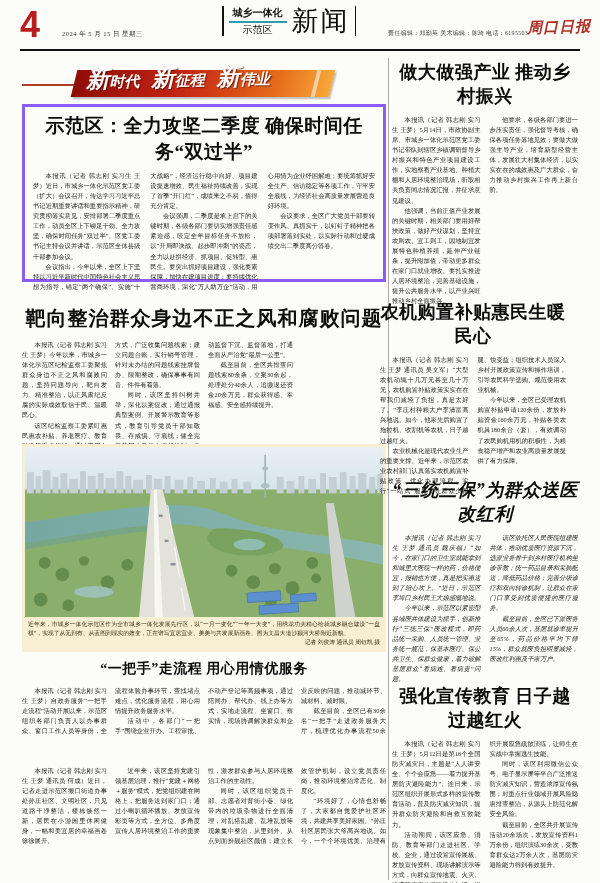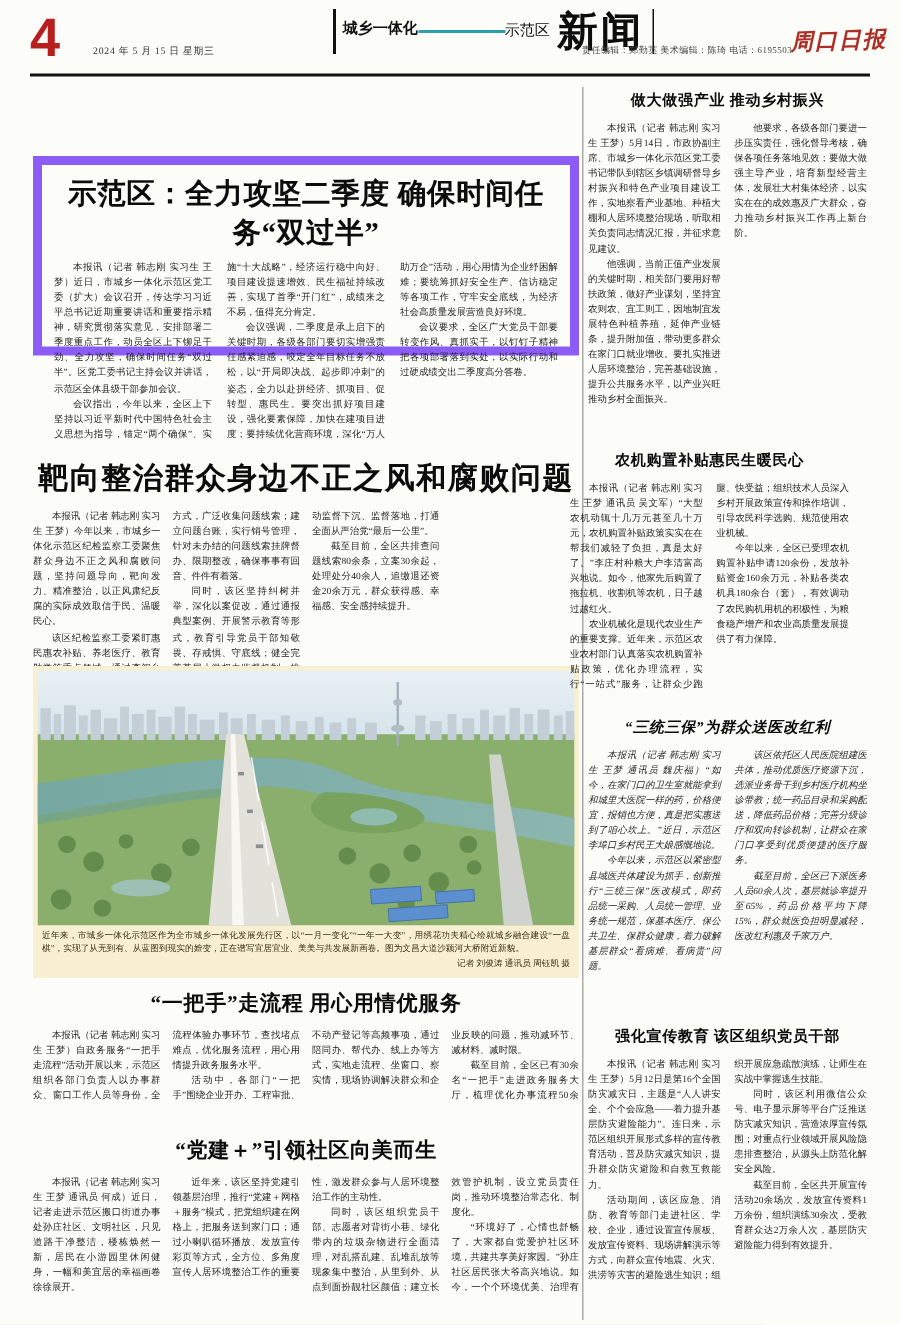--- a/index.html
+++ b/index.html
@@ -5,25 +5,25 @@
   html,body{margin:0;padding:0;}
   body{background:#e8e8e4;font-family:"Liberation Serif","DejaVu Serif",serif;}
   .page{position:relative;width:600px;height:883px;background:#fcfcf9;overflow:hidden;margin:0 auto;}
 
   
   .hdr{position:absolute;left:0;top:0;width:600px;height:52px;}
   .pageno{position:absolute;left:20px;top:4px;font-size:36px;font-weight:bold;color:#b71f1f;font-family:"Liberation Sans","DejaVu Sans",sans-serif;}
   .dateline{position:absolute;left:62px;top:30px;font-size:6.5px;color:#333;letter-spacing:.5px;}
   .masthead{position:absolute;left:222px;top:6px;display:flex;align-items:center;gap:5px;}
   .vbar{width:1.5px;height:30px;background:#111;}
-  .sect{display:flex;flex-direction:row;align-items:center;line-height:1;}
+  .sect{display:flex;flex-direction:column;align-items:center;line-height:1;}
   .sect .l1{font-size:10px;font-weight:bold;color:#111;padding-bottom:2px;}
   .sect .rule{width:58px;height:2px;background:#2b9fae;margin:1px 0 2px;}
   .sect .l2{font-size:10px;font-weight:normal;color:#111;}
-  .newsword{font-size:27px;font-weight:700;color:#0d0d0d;letter-spacing:2px;line-height:1;}
+  .newsword{font-size:27px;font-weight:400;color:#0d0d0d;letter-spacing:2px;line-height:1;}
   .editors{position:absolute;left:388px;top:29px;font-size:6px;color:#444;letter-spacing:.3px;}
   .paperlogo{position:absolute;left:527px;top:18px;font-size:15px;font-weight:bold;font-style:italic;color:#ae2f26;transform:rotate(-2deg);letter-spacing:1px;}
   .hdr-rule{position:absolute;left:20px;top:49px;width:560px;height:2px;background:#111;}
 
   
   .banner{position:absolute;left:22px;top:56px;width:364px;height:48px;}
   .banner .leftline{position:absolute;left:0;top:28px;width:70px;height:2px;background:#b23a2a;}
   .ribbon{position:absolute;left:52px;top:14px;width:258px;height:27px;transform:skewX(-14deg);
           background:linear-gradient(90deg,#8f0d08,#c32613 42%,#e56a1a 78%,#f7a83a);
           box-shadow:2px 2px 2px rgba(0,0,0,.25);}
@@ -31,28 +31,28 @@
   .ribbon-text{position:absolute;left:58px;top:6px;width:260px;color:#fff;white-space:nowrap;
                transform:rotate(-1deg);text-shadow:1px 1px 1px rgba(90,10,0,.7);}
   .ribbon-text span{display:inline-block;margin:0 6px;font-style:italic;font-weight:bold;font-size:15px;}
   .ribbon-text span::first-letter{font-size:1.55em;}
 
   
   .hl{margin:0;text-align:center;font-weight:bold;color:#0c0c0c;font-family:"Liberation Serif","DejaVu Serif",serif;}
   .hl-xl{font-size:19px;letter-spacing:.5px;}
   .hl-l{font-size:20px;letter-spacing:1px;margin-top:17px;}
   .hl-m{font-size:14px;letter-spacing:.5px;}
-  .hl-r{font-size:10px;letter-spacing:.5px;}
+  .hl-r{font-size:18px;letter-spacing:.5px;}
   .body{font-size:6.3px;line-height:1.6;color:#1d1d1d;text-align:justify;column-fill:auto;overflow:hidden;}
   .body p{margin:0;text-indent:2em;}
   .cols-2{column-count:2;column-gap:9px;}
   .cols-3{column-count:3;column-gap:10px;}
   .cols-4{column-count:4;column-gap:8px;}
 
-  .lead-box{position:absolute;left:22px;top:104px;width:364px;height:133px;border:6px solid #8b5cf6;box-sizing:border-box;padding:6px 8px;}
+  .lead-box{position:absolute;left:22px;top:104px;width:364px;height:178px;border:3px solid #8b5cf6;box-sizing:border-box;padding:6px 8px;}
   .lead-box .body{height:130px;margin-top:6px;}
 
   .art-discipline{position:absolute;left:22px;top:288px;width:364px;}
   .art-discipline .body{height:122px;margin-top:8px;}
 
   .photo-wrap{position:absolute;left:22px;top:444px;width:364px;background:#f8efd3;box-sizing:border-box;padding:3px;}
   .photo-svg{display:block;width:358px;height:170px;}
   .caption{font-size:5.8px;line-height:1.55;color:#3a2f14;text-align:justify;padding:3px 3px 0;}
   .credit{font-size:5.8px;color:#3a2f14;text-align:right;padding:0 3px 2px;}
 
@@ -88,20 +88,25 @@
         <div class="l2">示范区</div>
       </div>
       <div class="newsword">新闻</div>
       <div class="vbar"></div>
     </div>
     <div class="editors">责任编辑：郑勤英  美术编辑：陈琦  电话：6195503</div>
     <div class="paperlogo">周口日报</div>
     <div class="hdr-rule"></div>
   </div>
 
+  <div class="banner">
+    <div class="leftline"></div>
+    <div class="ribbon"></div>
+    <div class="ribbon-text"><span>新时代</span><span>新征程</span><span>新伟业</span></div>
+  </div>
 
   <section class="lead-box">
     <h1 class="hl hl-xl">示范区：全力攻坚二季度  确保时间任务“双过半”</h1>
     <div class="body cols-3">
         <p>本报讯（记者 韩志刚 实习生 王梦）近日，市城乡一体化示范区党工委（扩大）会议召开，传达学习习近平总书记近期重要讲话和重要指示精神，研究贯彻落实意见，安排部署二季度重点工作，动员全区上下铆足干劲、全力攻坚，确保时间任务“双过半”。区党工委书记主持会议并讲话，示范区全体县级干部参加会议。</p>
         <p>会议指出，今年以来，全区上下坚持以习近平新时代中国特色社会主义思想为指导，锚定“两个确保”、实施“十大战略”，经济运行稳中向好、项目建设提速增效、民生福祉持续改善，实现了首季“开门红”，成绩来之不易，值得充分肯定。</p>
         <p>会议强调，二季度是承上启下的关键时期，各级各部门要切实增强责任感紧迫感，咬定全年目标任务不放松，以“开局即决战、起步即冲刺”的姿态，全力以赴拼经济、抓项目、促转型、惠民生。要突出抓好项目建设，强化要素保障，加快在建项目进度；要持续优化营商环境，深化“万人助万企”活动，用心用情为企业纾困解难；要统筹抓好安全生产、信访稳定等各项工作，守牢安全底线，为经济社会高质量发展营造良好环境。</p>
         <p>会议要求，全区广大党员干部要转变作风、真抓实干，以钉钉子精神把各项部署落到实处，以实际行动和过硬成绩交出二季度高分答卷。</p>
       </div>
   </section>
@@ -229,21 +234,20 @@
   <section class="art-service">
     <h2 class="hl hl-m">“一把手”走流程  用心用情优服务</h2>
     <div class="body cols-4">
         <p>本报讯（记者 韩志刚 实习生 王梦）自政务服务“一把手走流程”活动开展以来，示范区组织各部门负责人以办事群众、窗口工作人员等身份，全流程体验办事环节，查找堵点难点，优化服务流程，用心用情提升政务服务水平。</p>
         <p>活动中，各部门“一把手”围绕企业开办、工程审批、不动产登记等高频事项，通过陪同办、帮代办、线上办等方式，实地走流程、坐窗口、察实情，现场协调解决群众和企业反映的问题，推动减环节、减材料、减时限。</p>
         <p>截至目前，全区已有30余名“一把手”走进政务服务大厅，梳理优化办事流程50余项，压缩办理时限40%以上，群众满意度持续提升，营商环境不断优化。</p>
       </div>
   </section>
 
   <section class="art-party">
-    <h2 class="hl hl-m">“党建＋”引领社区向美而生</h2>
     <div class="body cols-4">
         <p>本报讯（记者 韩志刚 实习生 王梦 通讯员 何成）近日，记者走进示范区搬口街道办事处孙庄社区、文明社区，只见道路干净整洁，楼栋焕然一新，居民在小游园里休闲健身，一幅和美宜居的幸福画卷徐徐展开。</p>
         <p>近年来，该区坚持党建引领基层治理，推行“党建＋网格＋服务”模式，把党组织建在网格上，把服务送到家门口；通过小喇叭循环播放、发放宣传彩页等方式，全方位、多角度宣传人居环境整治工作的重要性，激发群众参与人居环境整治工作的主动性。</p>
         <p>同时，该区组织党员干部、志愿者对背街小巷、绿化带内的垃圾杂物进行全面清理，对乱搭乱建、乱堆乱放等现象集中整治，从里到外、从点到面扮靓社区颜值；建立长效管护机制，设立党员责任岗，推动环境整治常态化、制度化。</p>
         <p>“环境好了，心情也舒畅了，大家都自觉爱护社区环境，共建共享美好家园。”孙庄社区居民张大爷高兴地说。如今，一个个环境优美、治理有序、文明和谐的幸福社区，正在党建引领下向美而生。</p>
       </div>
   </section>
 
   <div class="vdivider"></div>
 
@@ -269,21 +273,21 @@
     <h2 class="hl hl-r">“三统三保”为群众送医改红利</h2>
     <div class="body cols-2">
         <p>本报讯（记者 韩志刚 实习生 王梦 通讯员 魏庆福）“如今，在家门口的卫生室就能拿到和城里大医院一样的药，价格便宜，报销也方便，真是把实惠送到了咱心坎上。”近日，示范区李埠口乡村民王大娘感慨地说。</p>
         <p>今年以来，示范区以紧密型县域医共体建设为抓手，创新推行“三统三保”医改模式，即药品统一采购、人员统一管理、业务统一规范，保基本医疗、保公共卫生、保群众健康，着力破解基层群众“看病难、看病贵”问题。</p>
         <p>该区依托区人民医院组建医共体，推动优质医疗资源下沉，选派业务骨干到乡村医疗机构坐诊带教；统一药品目录和采购配送，降低药品价格；完善分级诊疗和双向转诊机制，让群众在家门口享受到优质便捷的医疗服务。</p>
         <p>截至目前，全区已下派医务人员60余人次，基层就诊率提升至65%，药品价格平均下降15%，群众就医负担明显减轻，医改红利惠及千家万户。</p>
       </div>
   </section>
 
   <section class="art-safety">
-    <h2 class="hl hl-r">强化宣传教育  该区组织党员干部</h2>
+    <h2 class="hl hl-r">强化宣传教育  日子越过越红火</h2>
     <div class="body cols-2">
         <p>本报讯（记者 韩志刚 实习生 王梦）5月12日是第16个全国防灾减灾日，主题是“人人讲安全、个个会应急——着力提升基层防灾避险能力”。连日来，示范区组织开展形式多样的宣传教育活动，普及防灾减灾知识，提升群众防灾避险和自救互救能力。</p>
         <p>活动期间，该区应急、消防、教育等部门走进社区、学校、企业，通过设置宣传展板、发放宣传资料、现场讲解演示等方式，向群众宣传地震、火灾、洪涝等灾害的避险逃生知识；组织开展应急疏散演练，让师生在实战中掌握逃生技能。</p>
         <p>同时，该区利用微信公众号、电子显示屏等平台广泛推送防灾减灾知识，营造浓厚宣传氛围；对重点行业领域开展风险隐患排查整治，从源头上防范化解安全风险。</p>
         <p>截至目前，全区共开展宣传活动20余场次，发放宣传资料1万余份，组织演练30余次，受教育群众达2万余人次，基层防灾避险能力得到有效提升。</p>
       </div>
   </section>
 
 </div>
 

